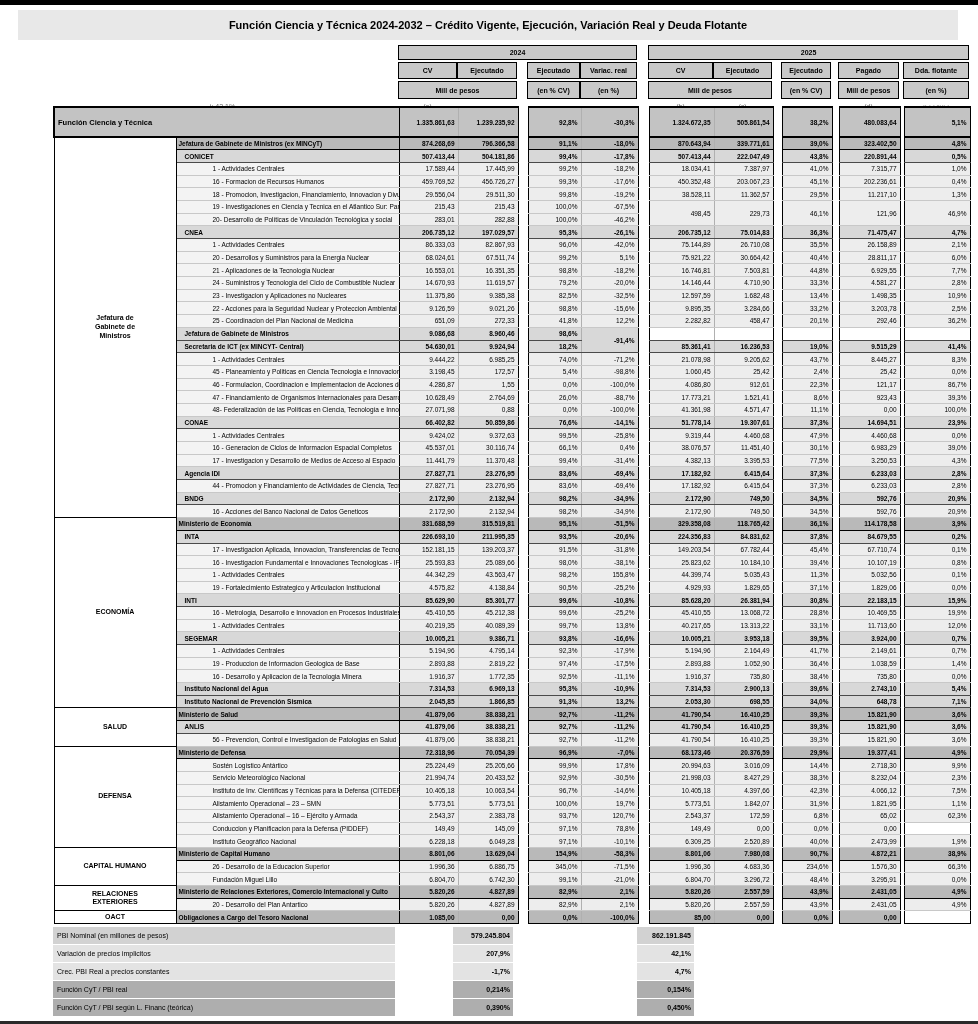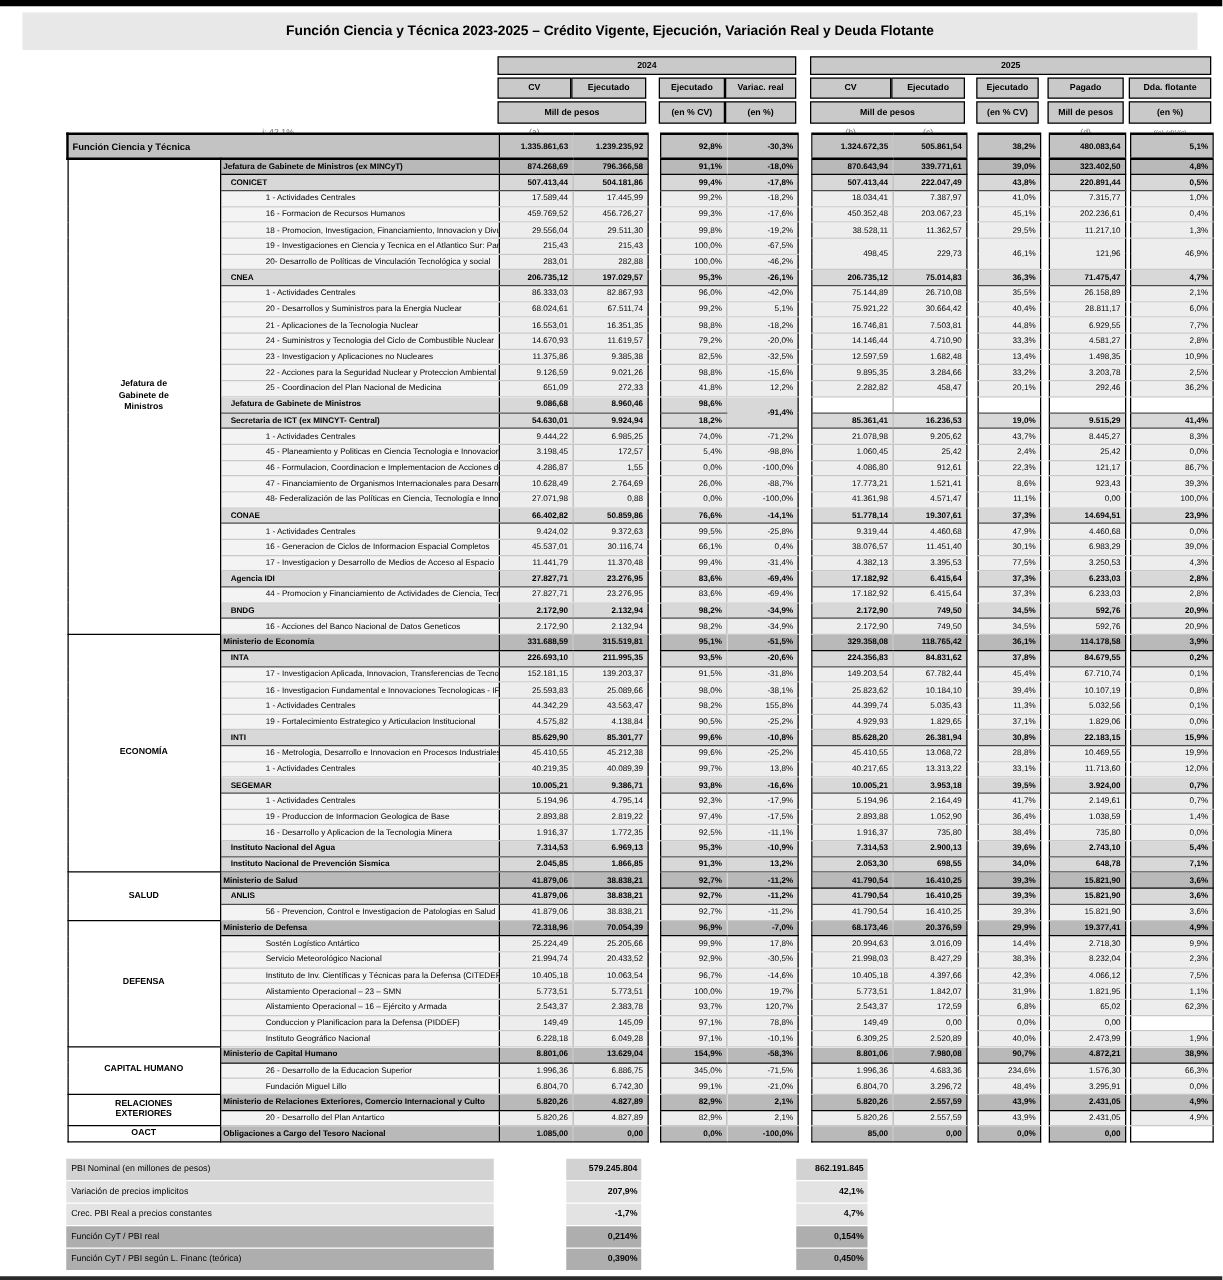--- a/index.html
+++ b/index.html
@@ -16,21 +16,21 @@
   .hbox{background:#c9c9c9;border:1px solid #000;font-weight:bold;text-align:center;vertical-align:middle;}
   .hyear td{height:13px;}
   .hcols td{height:15px;}
   .hunits td{height:16px;}
   .hrefs td{height:11px;font-size:6px;color:#6e6e6e;text-align:center;vertical-align:middle;}
   .nob{background:transparent;border:none;}
   .note-cell{text-align:right;padding-right:6px;color:#5a5a5a;}
   
   #bodytbl{position:absolute;left:53px;top:106px;width:916px;border-collapse:collapse;}
   #bodytbl tr{height:12.7px;}
-  #bodytbl tr.total{height:20px;}
+  #bodytbl tr.total{height:30px;}
   .num{text-align:right;font-size:6.5px;padding-right:3px;border-left:1px solid #b0b0b0;vertical-align:middle;}
   .bs{border-left:1px solid #000;}
   .be{border-right:1px solid #000;}
   .gap{background:#fff;border:none;}
   .lbl{font-size:6.5px;vertical-align:middle;}
   tr.total td{background:#c3c3c3;font-weight:bold;border-top:2px solid #000;border-bottom:2px solid #000;}
   tr.total td.lbl{font-size:7.5px;padding-left:3px;border-left:2px solid #000;border-right:1px solid #000;}
   tr.total td.gap{background:#fff;border-top:none;border-bottom:none;}
   tr.min td.lbl, tr.min td.num{background:#b9b9b9;font-weight:bold;border-top:1px solid #000;border-bottom:1px solid #000;}
   tr.min td.lbl{padding-left:2px;}
@@ -50,21 +50,21 @@
   .pbi-val{text-align:right;font-weight:bold;padding-right:3px;}
   .tone-a{background:#d2d2d2;}
   .tone-b{background:#e3e3e3;}
   .tone-c{background:#aeaeae;}
 </style>
 </head>
 <body>
 
 <div id="topbar"></div>
 <div id="titleband">
-  <span>Función Ciencia y Técnica 2023-2025 – Crédito Vigente, Ejecución, Variación Real y Deuda Flotante</span>
+  <span>Función Ciencia y Técnica 2024-2032 – Crédito Vigente, Ejecución, Variación Real y Deuda Flotante</span>
 </div>
 
 <table id="hdrtbl">
   <colgroup>
     <col style="width:122px">
       <col style="width:223px">
     <col style="width:59px">
       <col style="width:60px">
       <col style="width:10px">
     <col style="width:53px">

